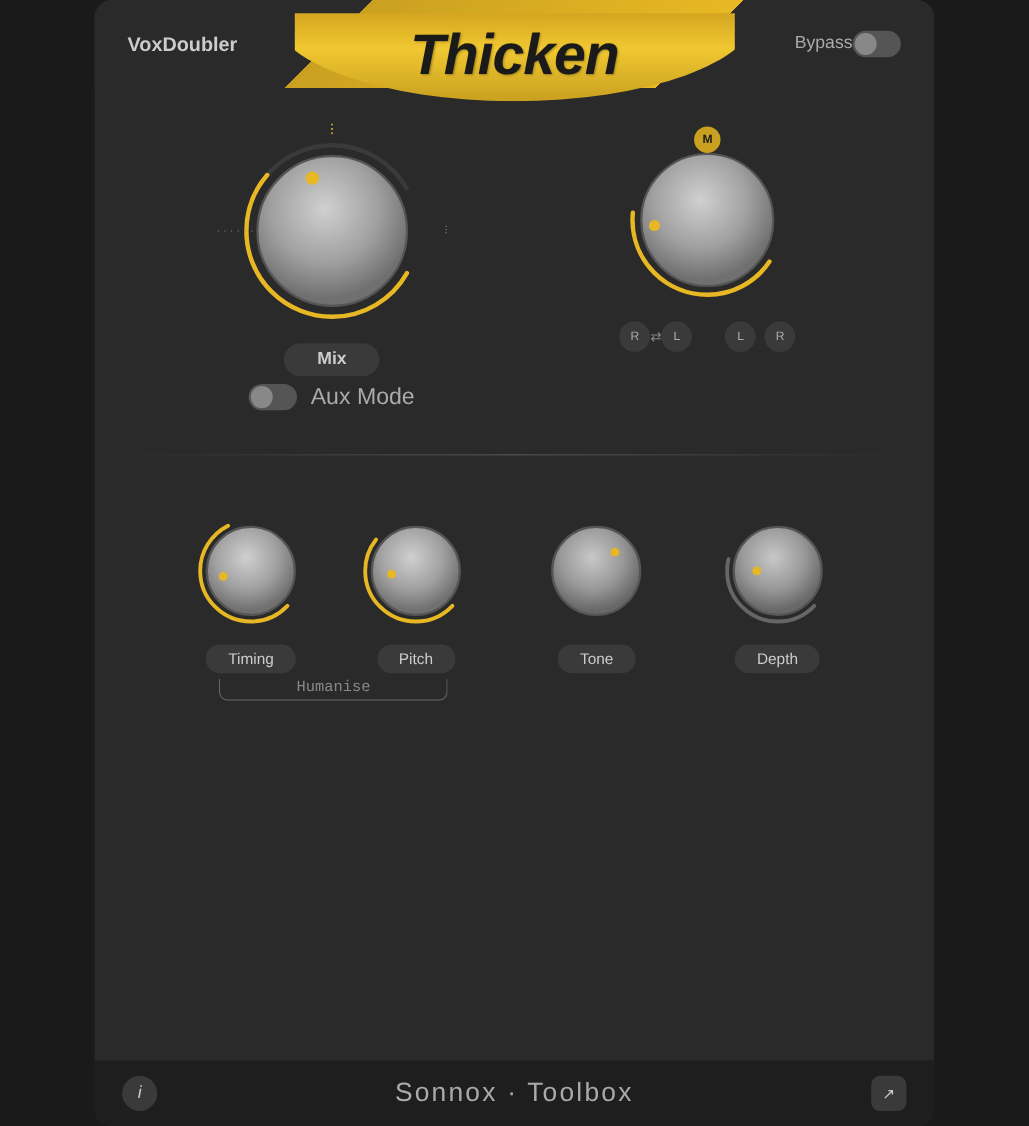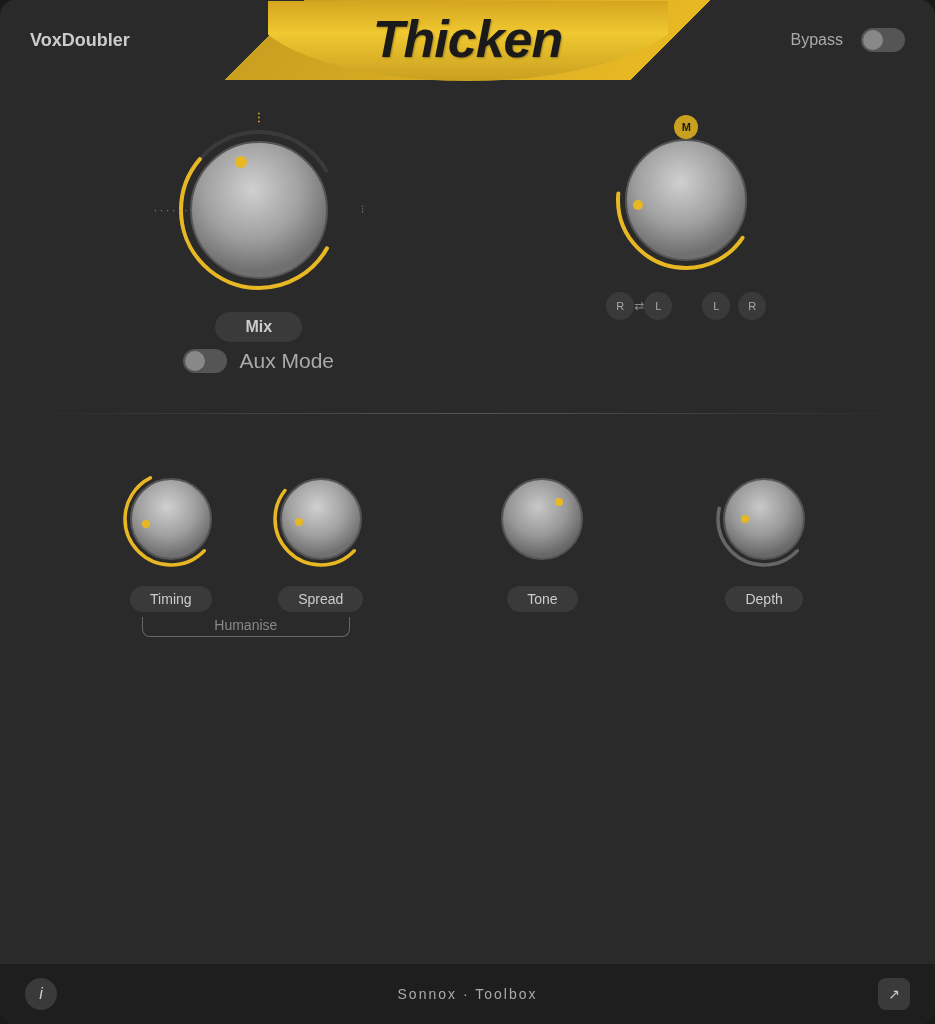--- a/index.html
+++ b/index.html
@@ -7,21 +7,21 @@
     body {
       background: #1a1a1a;
       display: flex;
       justify-content: center;
       align-items: center;
       min-height: 100vh;
       font-family: 'Helvetica Neue', Arial, sans-serif;
     }
 
     .plugin-container {
-      width: 935px;
+      width: 763px;
       height: 1024px;
       background: #2a2a2a;
       border-radius: 16px;
       overflow: hidden;
       position: relative;
       display: flex;
       flex-direction: column;
     }
 
     
@@ -36,21 +36,21 @@
       flex-shrink: 0;
     }
 
     .header-title-area {
       position: absolute;
       left: 50%;
       transform: translateX(-50%);
       background: linear-gradient(180deg, #d4a520 0%, #f0c830 40%, #c9a020 100%);
       border-radius: 0 0 40px 40px;
       padding: 8px 80px 12px;
-      top: 1px;
+      top: 12px;
       clip-path: ellipse(55% 100% at 50% 0%);
       width: 400px;
       height: 80px;
       display: flex;
       align-items: center;
       justify-content: center;
     }
 
     .header-title {
       font-size: 52px;
@@ -67,21 +67,21 @@
       font-size: 18px;
       font-weight: 600;
       color: #cccccc;
       position: relative;
       z-index: 2;
     }
 
     .bypass-section {
       display: flex;
       align-items: center;
-      gap: 18px;
+      gap: 0;
       position: relative;
       z-index: 2;
     }
 
     .bypass-label {
       font-size: 16px;
       color: #aaaaaa;
     }
 
     .toggle-switch {
@@ -259,20 +259,21 @@
       gap: 40px;
     }
 
     .humanise-label-row {
       display: flex;
       align-items: flex-end;
       justify-content: center;
       margin-top: 5px;
       position: relative;
       width: 100%;
+      font-family: Liberation Mono, monospace;
     }
 
     .humanise-text {
       font-size: 14px;
       color: #888888;
       position: relative;
       z-index: 1;
       background: #2a2a2a;
       padding: 0 8px;
     }
@@ -307,21 +308,21 @@
       display: flex;
       align-items: center;
       justify-content: center;
       color: #cccccc;
       font-size: 16px;
       font-style: italic;
       cursor: pointer;
     }
 
     .footer-brand {
-      font-size: 14px;
+      font-size: 24px;
       color: #aaaaaa;
       letter-spacing: 2px;
     }
 
     .footer-expand {
       width: 32px;
       height: 32px;
       background: #3a3a3a;
       border-radius: 8px;
       display: flex;
@@ -470,21 +471,21 @@
                   <radialGradient id="knobGrad4" cx="45%" cy="35%" r="60%">
                     <stop offset="0%" stop-color="#d0d0d0"></stop>
                     <stop offset="60%" stop-color="#a0a0a0"></stop>
                     <stop offset="100%" stop-color="#707070"></stop>
                   </radialGradient>
                 </defs>
                 <circle cx="55" cy="55" r="40" fill="url(#knobGrad4)" stroke="#555" stroke-width="2"></circle>
                 <circle cx="33" cy="58" r="4" fill="#e8b824"></circle>
               </svg>
             </div>
-            <div class="knob-label-small">Spread</div>
+            <div class="knob-label-small">Pitch</div>
           </div>
 
         </div>
 
         <div class="humanise-label-row">
           <div class="humanise-bracket"></div>
           <span class="humanise-text">Humanise</span>
         </div>
       </div>
 

